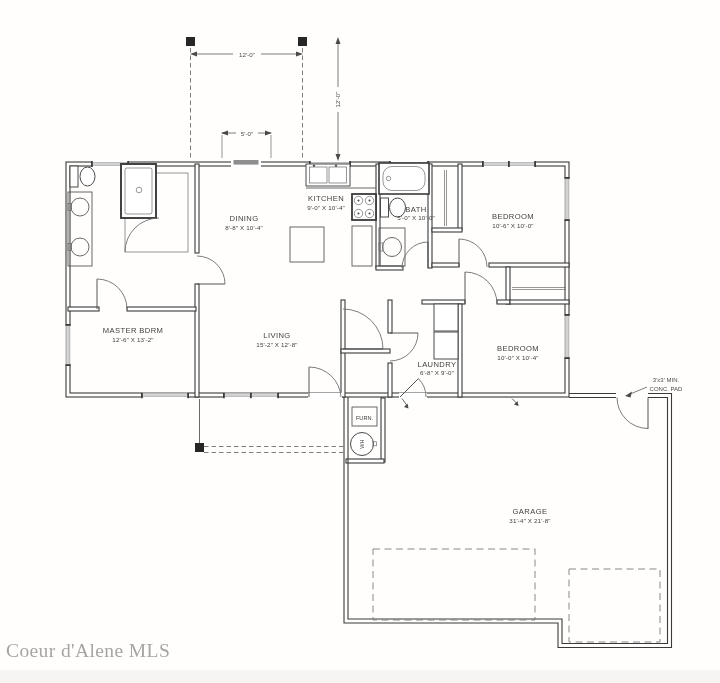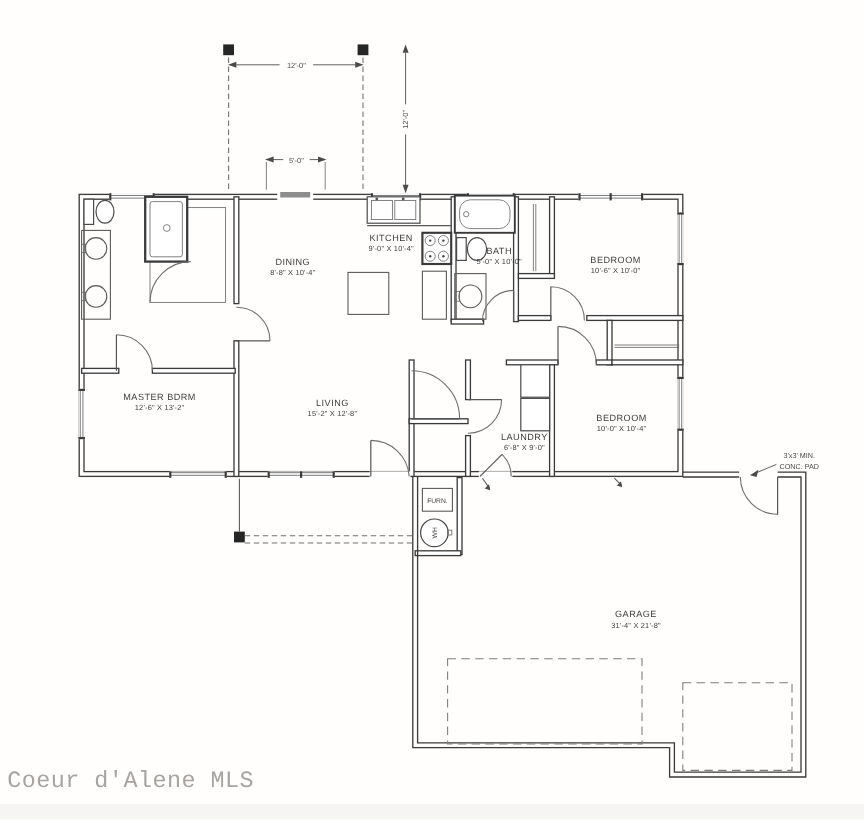--- a/index.html
+++ b/index.html
@@ -1,20 +1,20 @@
 <!DOCTYPE html>
 <html><head>
 <meta charset="utf-8">
 <style>
   html,body{margin:0;padding:0;background:#fff;}
   .stage{position:relative;width:720px;height:683px;background:#fffefd;overflow:hidden;
          font-family:"Liberation Sans", sans-serif;}
   .stage svg{position:absolute;left:0;top:0;}
   .watermark{position:absolute;left:6px;top:640px;font-size:19.5px;color:#a7a4a1;
-             letter-spacing:.4px;font-family:Liberation Mono, monospace;}
+             letter-spacing:.4px;font-family:Liberation Serif, serif;}
   .bottom-band{position:absolute;left:0;top:670px;width:720px;height:13px;background:#f6f5f3;}
   
   .wall{fill:#fff;stroke:#3a3a3a;stroke-width:1.1;}
   .ln{stroke:#3a3a3a;stroke-width:1.1;fill:none;}
   .thin{stroke:#585858;stroke-width:.9;fill:none;}
   .vthin{stroke:#6a6a6a;stroke-width:.7;fill:none;}
   .fix{stroke:#4a4a4a;stroke-width:1;fill:#fff;}
   .arc{stroke:#6e6e6e;stroke-width:.9;fill:none;}
   .leaf{stroke:#555;stroke-width:1;fill:none;}
   .dash{stroke:#707070;stroke-width:.9;fill:none;stroke-dasharray:4.5,3;}

